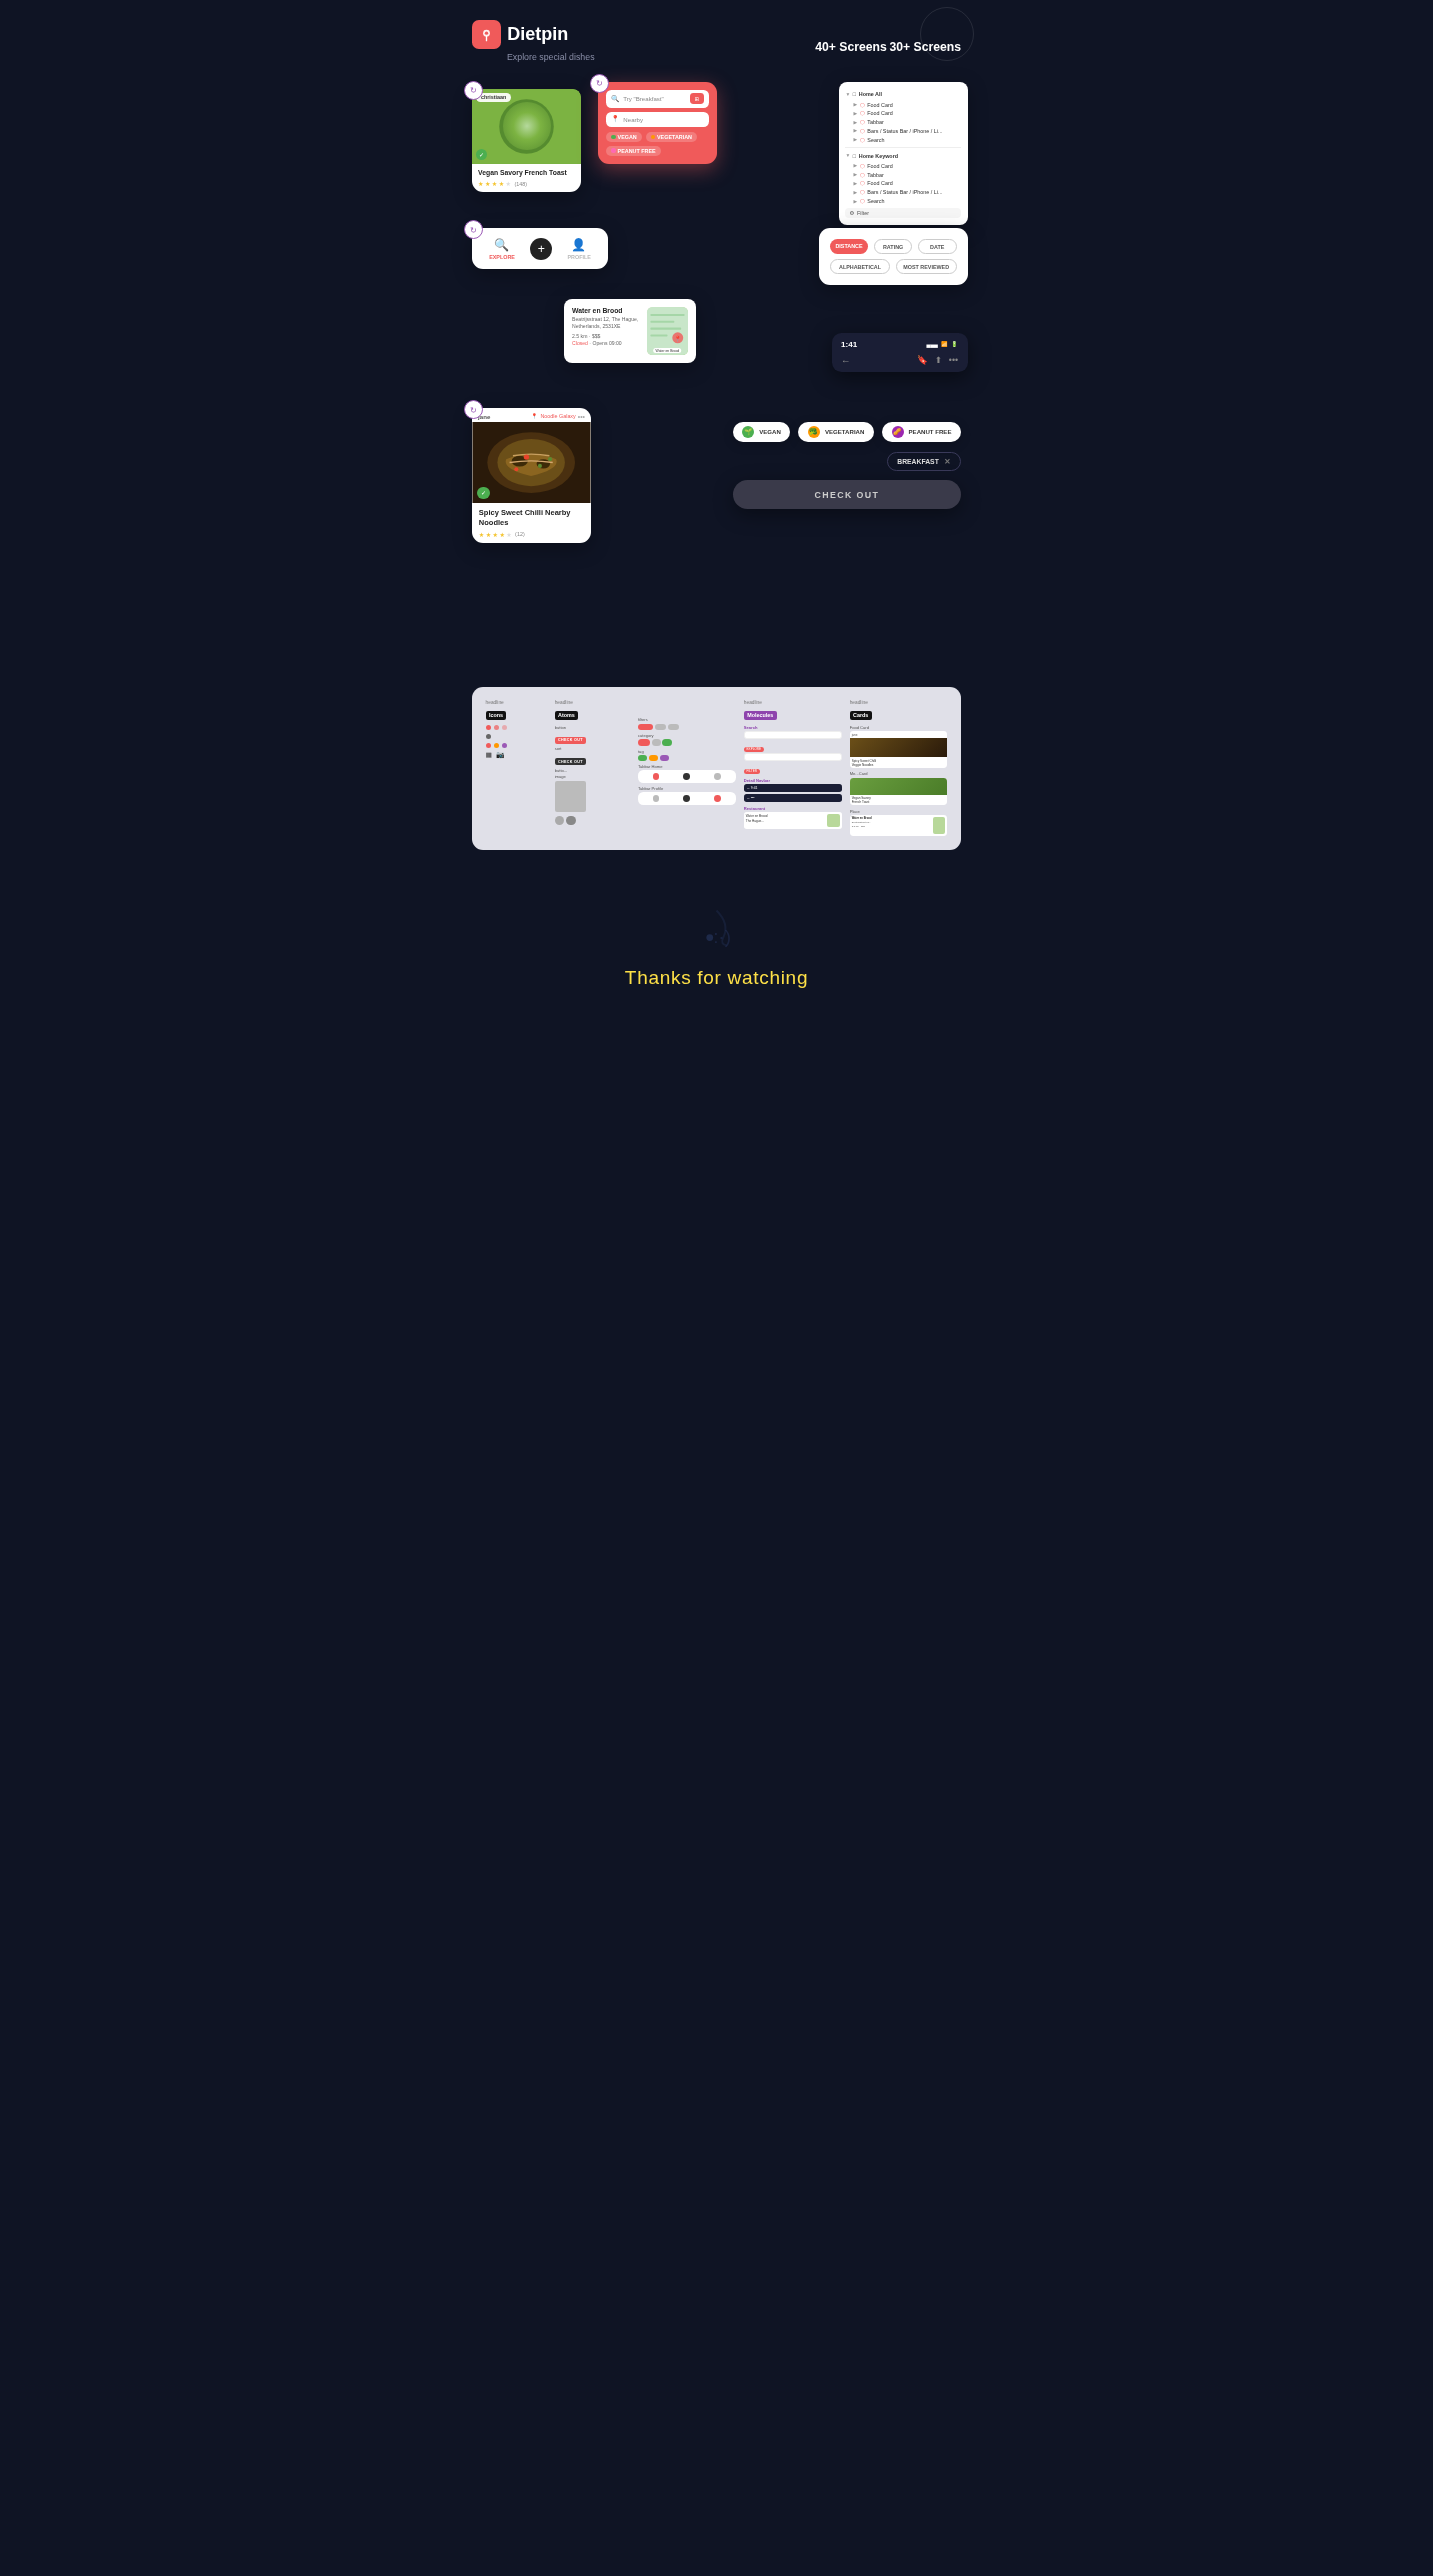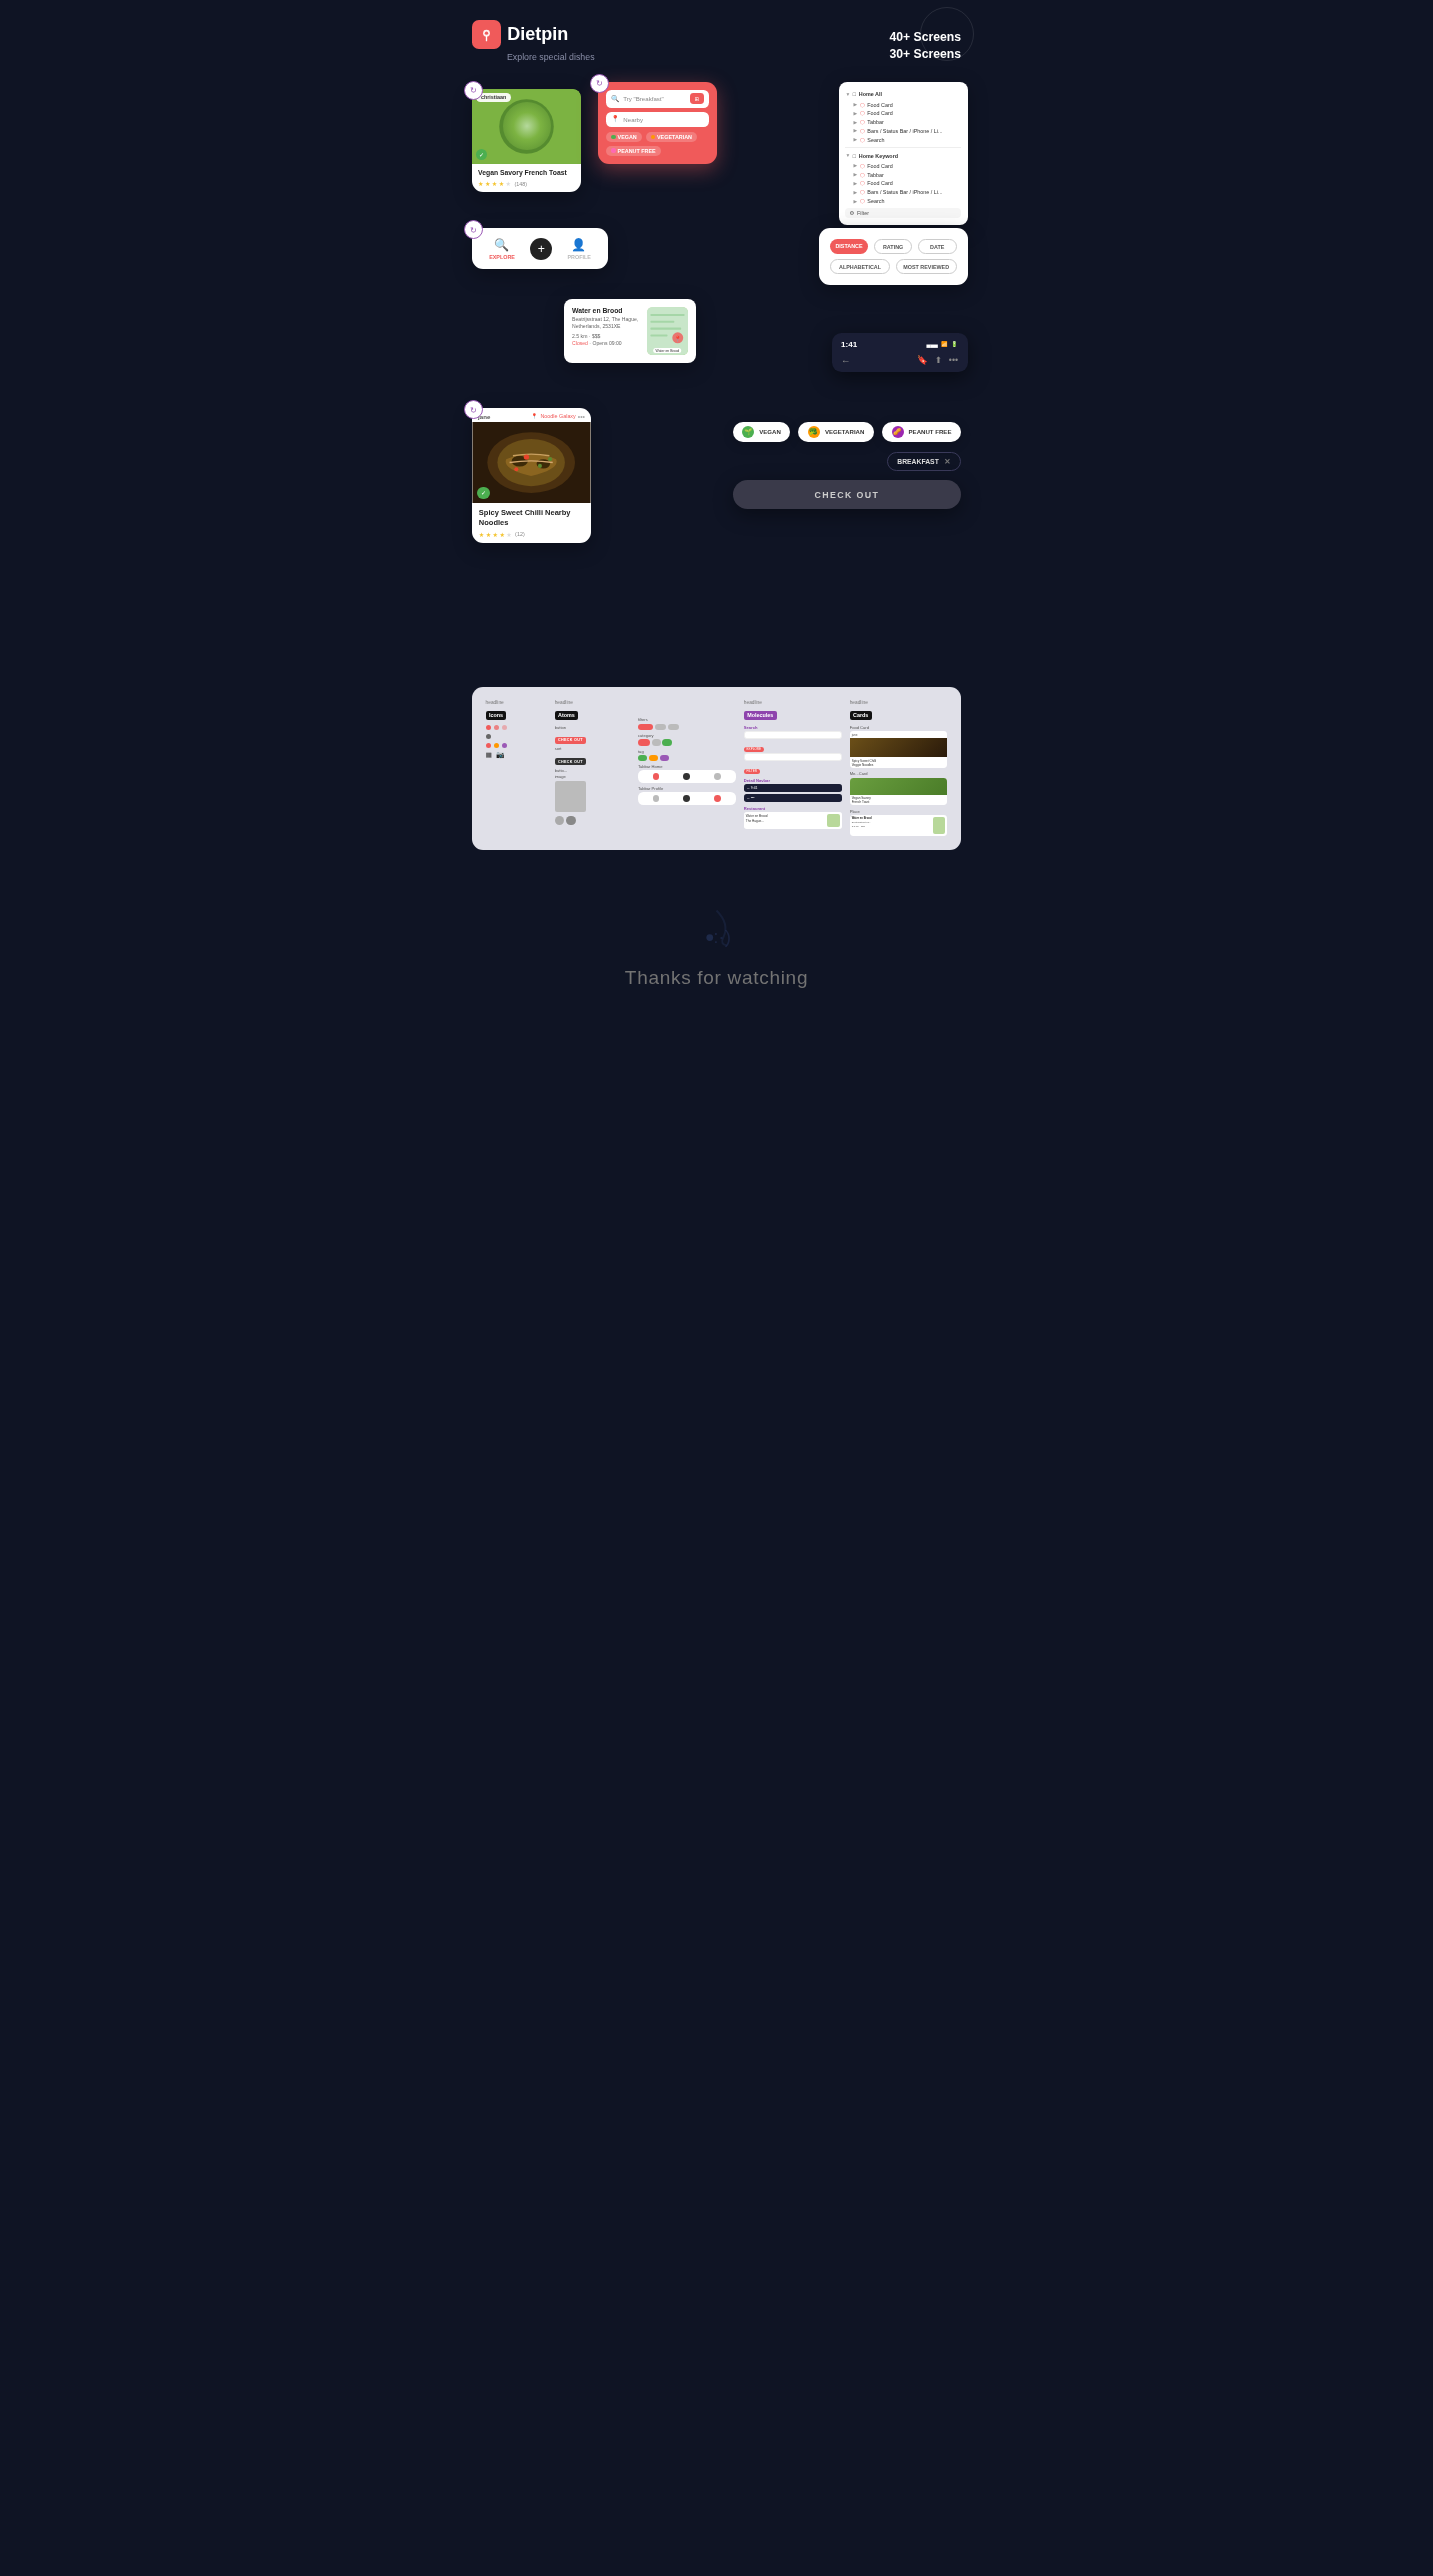--- a/index.html
+++ b/index.html
@@ -49,23 +49,23 @@
       font-weight: 600;
     }
     .brand-subtitle {
       color: #8a8fa8;
       font-size: 8.8px;
       margin-top: 2.7px;
       margin-left: 35px;
     }
     .header-stats {
       display: flex;
-      flex-direction: column;
+      flex-direction: row;
       gap: 2.7px;
-      margin-top: 10px;
+      margin-top: 20px;
     }
     .header-stat {
       color: #ccd0e0;
       font-size: 12.2px;
     }
     .header-stat span {
       font-weight: 700;
       color: white;
     }
     .circle-decoration {
@@ -710,17 +710,17 @@
   </div>
 
   <div class="section-thanks">
     <div style="text-align:center; margin-bottom:13.6px;">
       <svg width="81" height="54" viewBox="0 0 120 80">
         <circle cx="50" cy="60" r="5" fill="#1e2a4a"></circle>
         <path d="M60 20 Q80 40 70 60 Q65 70 75 72" stroke="#1e2a4a" stroke-width="3" fill="none" opacity="0.5"></path>
         <text x="55" y="68" font-size="28" fill="#2a3a6a" opacity="0.4">:·)</text>
       </svg>
     </div>
-    <div style="color:#737373; font-size:19px; font-weight:300; letter-spacing:0.7px; text-align:center;">Thanks for watching</div>
+    <div style="color:#fde047; font-size:19px; font-weight:300; letter-spacing:0.7px; text-align:center;">Thanks for watching</div>
   </div>
 
 </div>
 
 
 </body></html>

